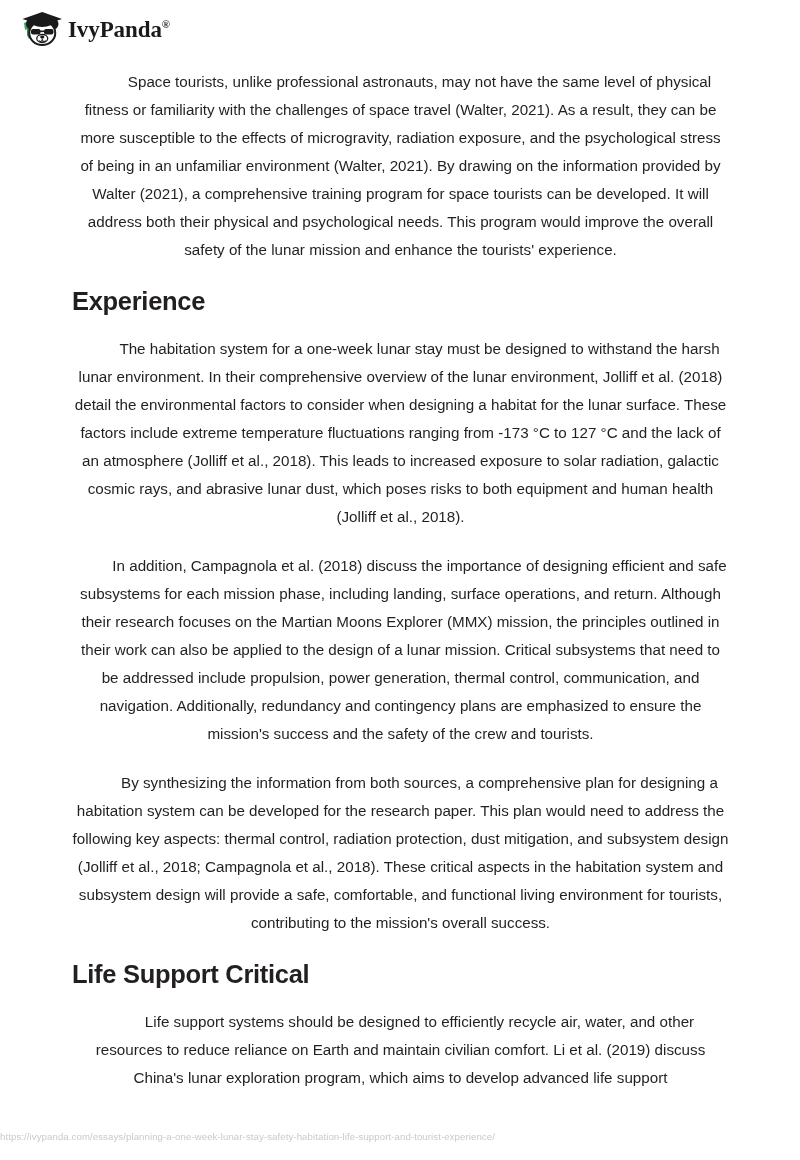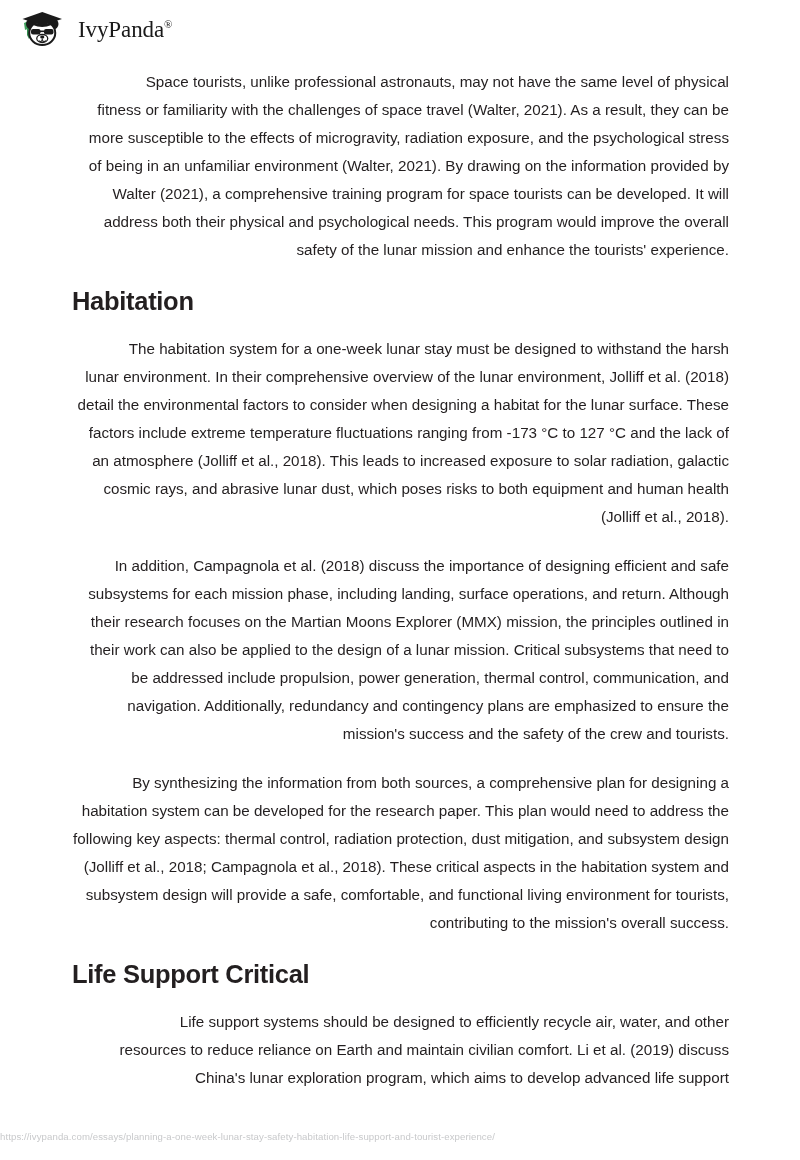--- a/index.html
+++ b/index.html
@@ -32,25 +32,25 @@
     align-items: center;
     height: 40px;
   }
   .brand-mark {
     width: 46px;
     height: 40px;
     display: block;
   }
   .brand-name {
     font-family: "Liberation Serif", serif;
-    font-weight: normal;
+    font-weight: bold;
     font-size: 23px;
     color: #1a1a1a;
     letter-spacing: -0.1px;
-    margin-left: 14px;
+    margin-left: 4px;
     line-height: 1;
     white-space: nowrap;
   }
   .brand-reg {
     font-family: "Liberation Serif", serif;
     font-size: 11px;
     color: #1a1a1a;
     vertical-align: super;
     line-height: 1;
   }
@@ -69,21 +69,21 @@
   .doc-body {
     position: absolute;
     left: 72px;
     top: 68px;
     width: 657px;
   }
   p.para {
     margin: 0 0 21px 0;
     font-size: 15.2px;
     line-height: 28px;
-    text-align: right;
+    text-align: center;
     color: #231f20;
     text-indent: 38px;
   }
   p.para:last-child {
     margin-bottom: 12px;
   }
   h2.section-heading {
     margin: 16px 0 18px 0;
     font-size: 25.5px;
     line-height: 32px;
@@ -140,21 +140,21 @@
     </span>
     <span class="brand-name"><span>IvyPanda</span><span class="brand-reg">®</span></span>
   </div>
 
 </div>
 
 <div class="doc-body">
 
   <p class="para">Space tourists, unlike professional astronauts, may not have the same level of physical fitness or familiarity with the challenges of space travel (Walter, 2021). As a result, they can be more susceptible to the effects of microgravity, radiation exposure, and the psychological stress of being in an unfamiliar environment (Walter, 2021). By drawing on the information provided by Walter (2021), a comprehensive training program for space tourists can be developed. It will address both their physical and psychological needs. This program would improve the overall safety of the lunar mission and enhance the tourists' experience.</p>
 
-  <h2 class="section-heading">Habitation</h2>
+  <h2 class="section-heading">Experience</h2>
 
   <p class="para">The habitation system for a one-week lunar stay must be designed to withstand the harsh lunar environment. In their comprehensive overview of the lunar environment, Jolliff et al. (2018) detail the environmental factors to consider when designing a habitat for the lunar surface. These factors include extreme temperature fluctuations ranging from -173 °C to 127 °C and the lack of an atmosphere (Jolliff et al., 2018). This leads to increased exposure to solar radiation, galactic cosmic rays, and abrasive lunar dust, which poses risks to both equipment and human health (Jolliff et al., 2018).</p>
 
   <p class="para">In addition, Campagnola et al. (2018) discuss the importance of designing efficient and safe subsystems for each mission phase, including landing, surface operations, and return. Although their research focuses on the Martian Moons Explorer (MMX) mission, the principles outlined in their work can also be applied to the design of a lunar mission. Critical subsystems that need to be addressed include propulsion, power generation, thermal control, communication, and navigation. Additionally, redundancy and contingency plans are emphasized to ensure the mission's success and the safety of the crew and tourists.</p>
 
   <p class="para">By synthesizing the information from both sources, a comprehensive plan for designing a habitation system can be developed for the research paper. This plan would need to address the following key aspects: thermal control, radiation protection, dust mitigation, and subsystem design (Jolliff et al., 2018; Campagnola et al., 2018). These critical aspects in the habitation system and subsystem design will provide a safe, comfortable, and functional living environment for tourists, contributing to the mission's overall success.</p>
 
   <h2 class="section-heading">Life Support Critical</h2>
 
   <p class="para">Life support systems should be designed to efficiently recycle air, water, and other resources to reduce reliance on Earth and maintain civilian comfort. Li et al. (2019) discuss China's lunar exploration program, which aims to develop advanced life support</p>

